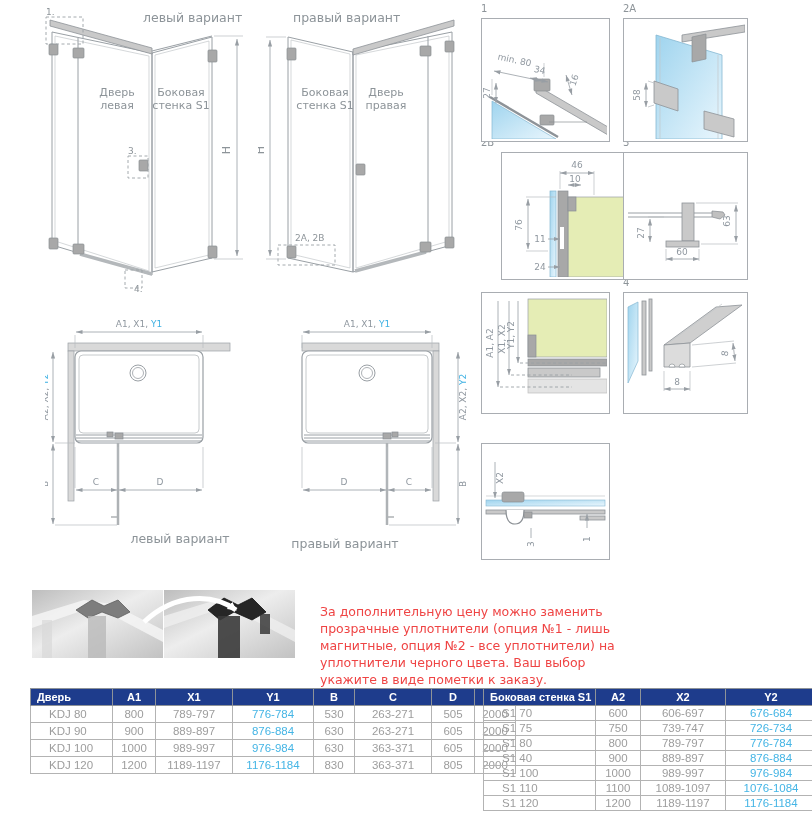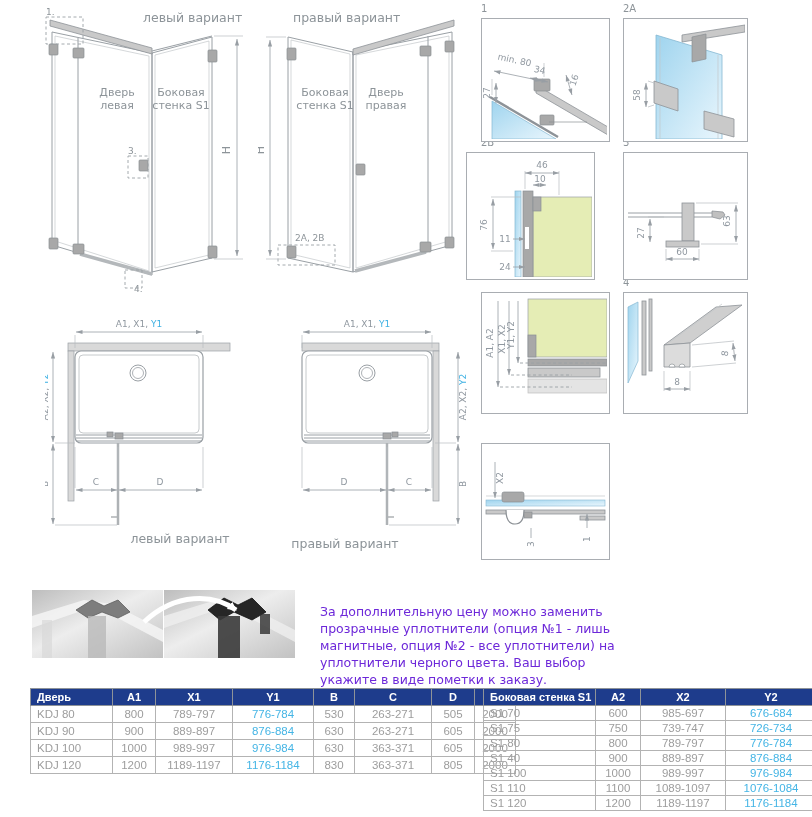--- a/index.html
+++ b/index.html
@@ -2,21 +2,21 @@
 <html><head>
 <meta charset="utf-8">
 <style>
   html,body{margin:0;padding:0;background:#fff;}
   .page{position:relative;width:812px;height:817px;background:#fff;overflow:hidden;
         font-family:"DejaVu Sans",sans-serif;}
   .vtitle{position:absolute;font-size:12.5px;color:#8d9499;white-space:nowrap;}
   .caption{position:absolute;font-size:12.5px;color:#8d9499;width:160px;text-align:center;}
   .dnum{position:absolute;font-size:10px;color:#8d9499;}
   .dbox{position:absolute;border:1px solid #a9adb2;background:#fff;}
-  .note{position:absolute;left:320px;top:590px;width:308px;font-size:12.5px;line-height:17px;color:#6d28d9;}
+  .note{position:absolute;left:320px;top:590px;width:308px;font-size:12.5px;line-height:17px;color:#ef4444;}
   .photo{position:absolute;}
   
   .ln{stroke:#9aa0a5;stroke-width:1;fill:none}
   .ln2{stroke:#c3c7ca;stroke-width:.7;fill:none}
   .thick{stroke:#b4b8bb;stroke-width:3.5;fill:none}
   .dl{stroke:#989ea4;stroke-width:.8;fill:none}
   .ext{stroke:#b8bcc0;stroke-width:.7;fill:none}
   .dsh{stroke:#9aa0a5;stroke-width:.9;fill:none;stroke-dasharray:3,2.5}
   .gry{fill:#c9c9c9;stroke:#8e9398;stroke-width:.8}
   .gry2{fill:#a8a8a8;stroke:#898f94;stroke-width:.7}
@@ -25,21 +25,21 @@
   text.lbl{fill:#8d9499;font-size:11px;font-family:"DejaVu Sans",sans-serif}
   text.mk{fill:#8d9499;font-size:9px;font-family:"DejaVu Sans",sans-serif}
   .blu{fill:#3fb1e3}
   
   table{border-collapse:collapse;table-layout:fixed;position:absolute;
         font-family:"Liberation Sans","DejaVu Sans",sans-serif;}
   th{background:#1e3c8c;color:#fff;font-size:11px;font-weight:bold;border:1px solid #8e9398;
      padding:2px 3px;text-align:center;}
   th:first-child{text-align:left;padding-left:6px;}
   td{border:1px solid #b3b3b3;color:#9d9d9d;font-size:11.5px;text-align:center;padding:0 2px;}
-  td:first-child{text-align:left;padding-left:6px;}
+  td:first-child{text-align:left;padding-left:18px;}
   td.hl{color:#45b5e5;}
   .t-door{left:30px;top:688px;width:426px;}
   .t-door td{height:16px;}
   .t-door th:nth-child(1){width:72px}.t-door th:nth-child(2){width:36px}
   .t-door th:nth-child(3){width:70px}.t-door th:nth-child(4){width:74px}
   .t-door th:nth-child(5){width:34px}.t-door th:nth-child(6){width:70px}
   .t-door th:nth-child(7){width:36px}.t-door th:nth-child(8){width:34px}
   .t-side{left:483px;top:688px;width:302px;}
   .t-side td{height:14px;}
   .t-side th:nth-child(1){width:102px}.t-side th:nth-child(2){width:38px}
@@ -192,21 +192,21 @@
   <polygon class="gry" points="80,92 110,100 110,118 80,110"></polygon>
   <g>
     <line class="ext" x1="24" y1="62" x2="30" y2="64"></line>
     <line class="ext" x1="24" y1="88" x2="30" y2="86"></line>
     <line class="dl" x1="22" y1="64" x2="22" y2="88" marker-start="url(#ar)" marker-end="url(#ar)"></line>
     <text class="dim" x="16" y="76" text-anchor="middle" transform="rotate(-90 16 76)">58</text>
   </g>
 </svg>
 </div>
 
-<div class="dbox" style="left:466px;top:152px;width:127px;height:126px">
+<div class="dbox" style="left:501px;top:152px;width:127px;height:126px">
 <svg width="125" height="124" viewBox="0 0 125 124">
   <rect x="66" y="44" width="59" height="80" fill="#e5edb5" stroke="#9aa0a5" stroke-width="0.7"></rect>
   <rect class="gry2" x="56" y="38" width="10" height="86"></rect>
   <rect x="58" y="74" width="4" height="22" fill="#fff" stroke="none"></rect>
   <rect class="gry2" x="66" y="44" width="8" height="14"></rect>
   <rect x="48" y="38" width="6" height="86" fill="url(#gg)" stroke="#85b7d2" stroke-width="0.7"></rect>
   <g>
     <line class="ext" x1="58" y1="18" x2="58" y2="36"></line>
     <line class="ext" x1="92" y1="18" x2="92" y2="42"></line>
     <line class="dl" x1="58" y1="20" x2="92" y2="20" marker-start="url(#ar)" marker-end="url(#ar)"></line>
@@ -467,21 +467,21 @@
           <th>Боковая стенка S1</th>
           <th>A2</th>
           <th>X2</th>
           <th>Y2</th>
         </tr>
       </thead>
   <tbody>
         <tr>
           <td>S1 70</td>
           <td>600</td>
-          <td>985-697</td>
+          <td>606-697</td>
           <td class="hl">676-684</td>
         </tr>
         <tr>
           <td>S1 75</td>
           <td>750</td>
           <td>739-747</td>
           <td class="hl">726-734</td>
         </tr>
         <tr>
           <td>S1 80</td>

